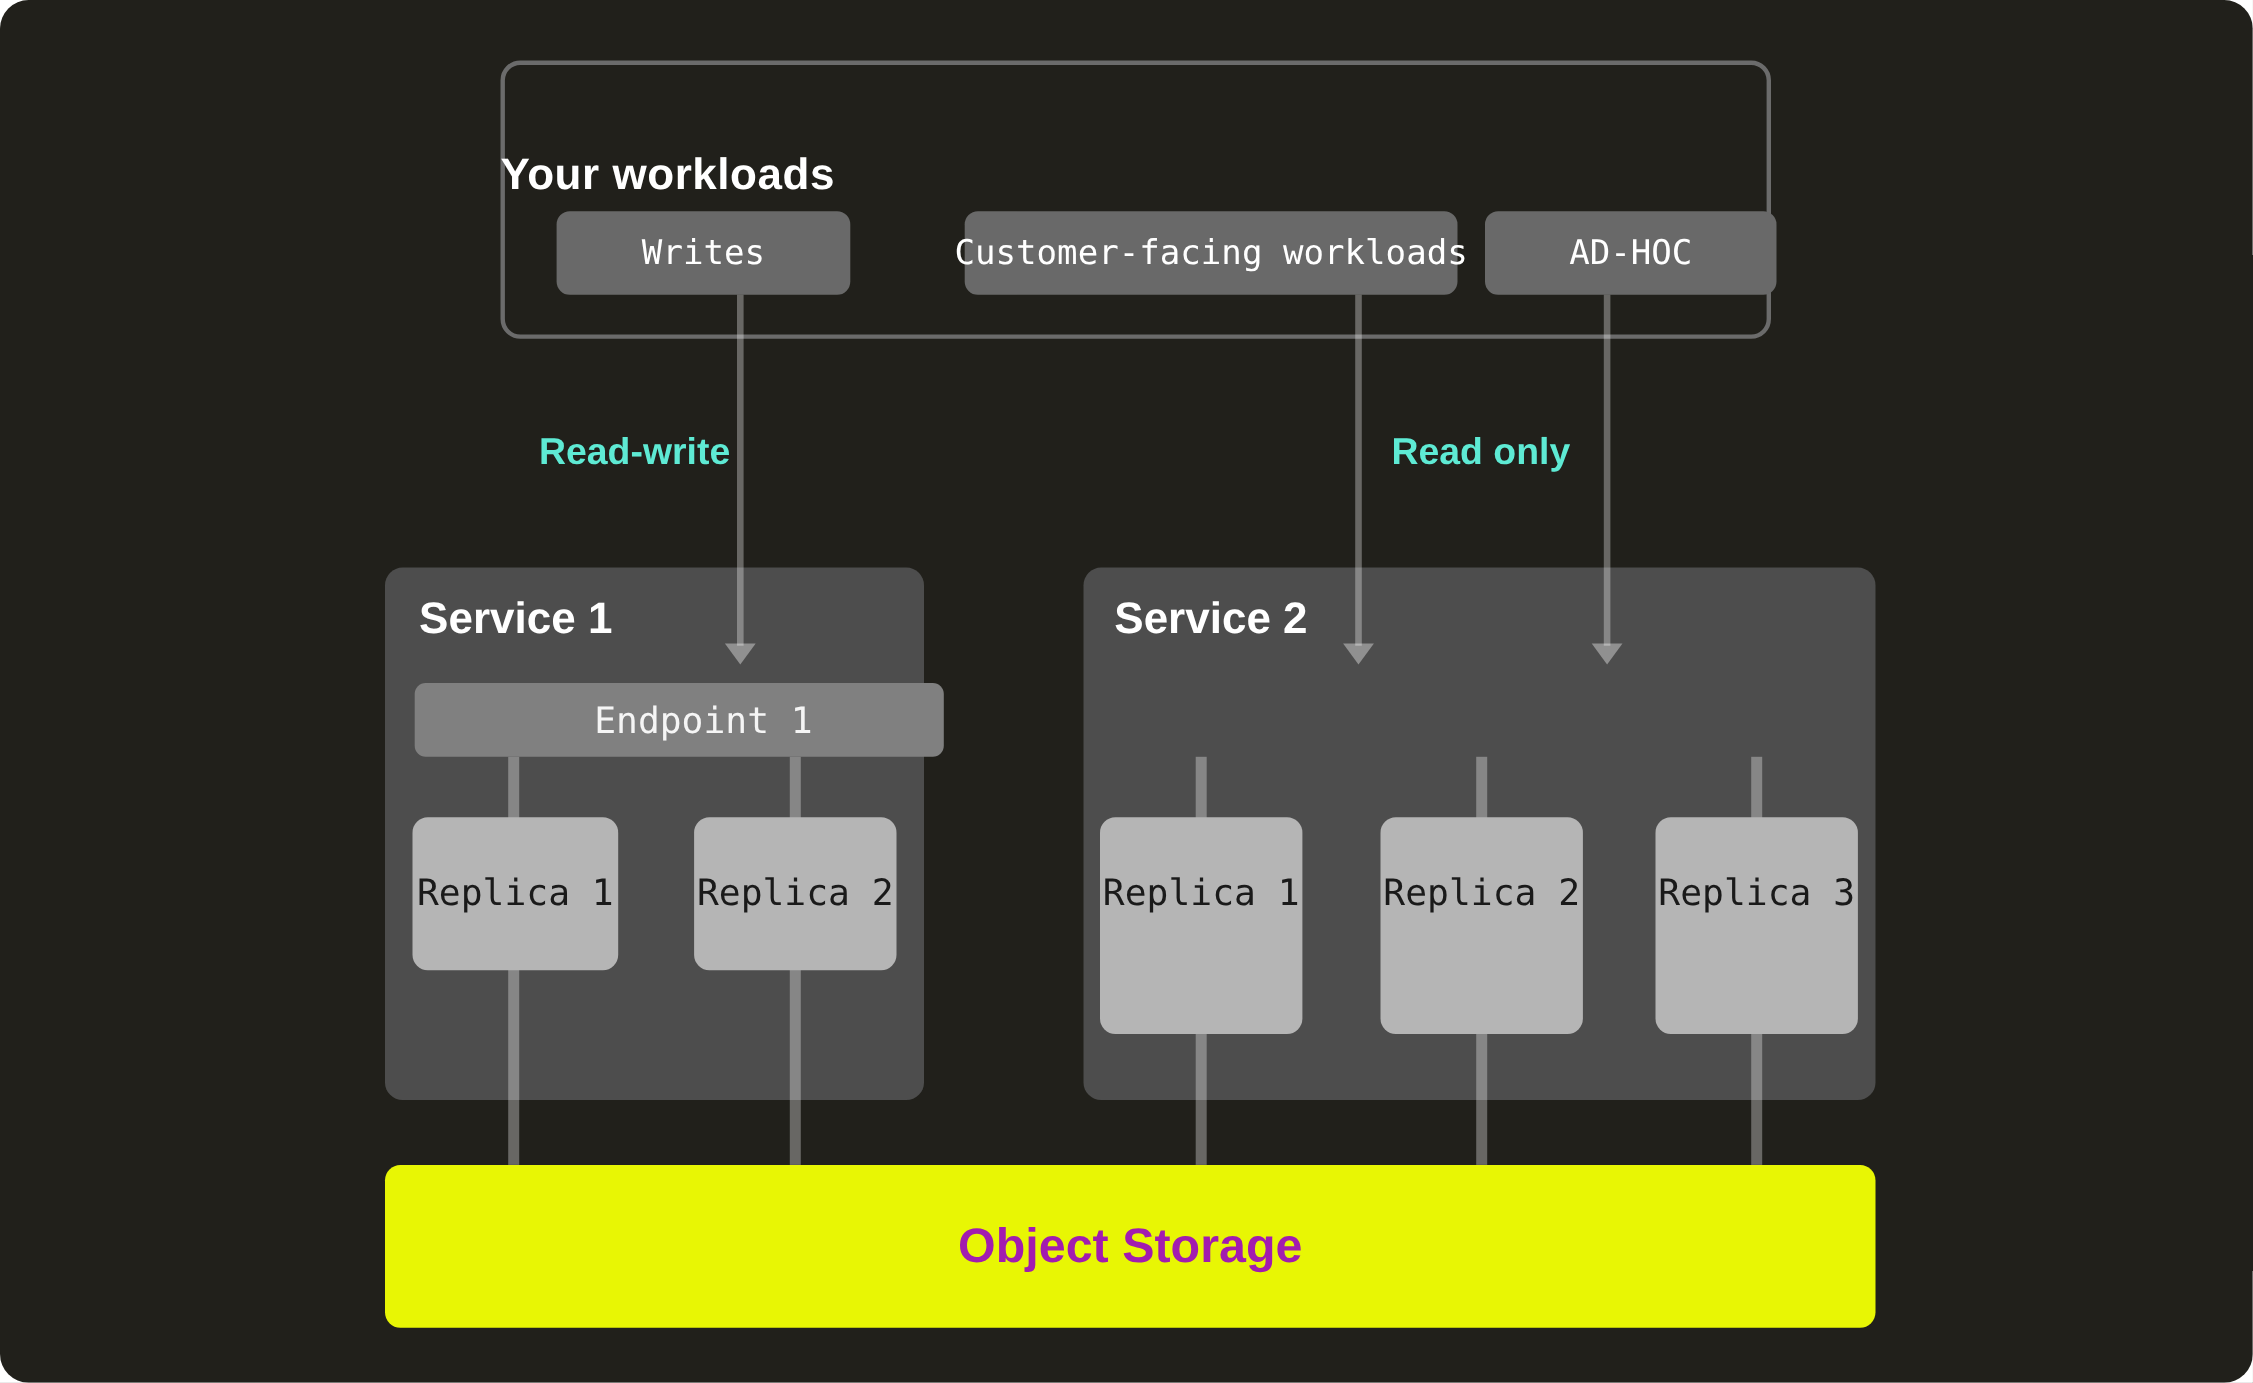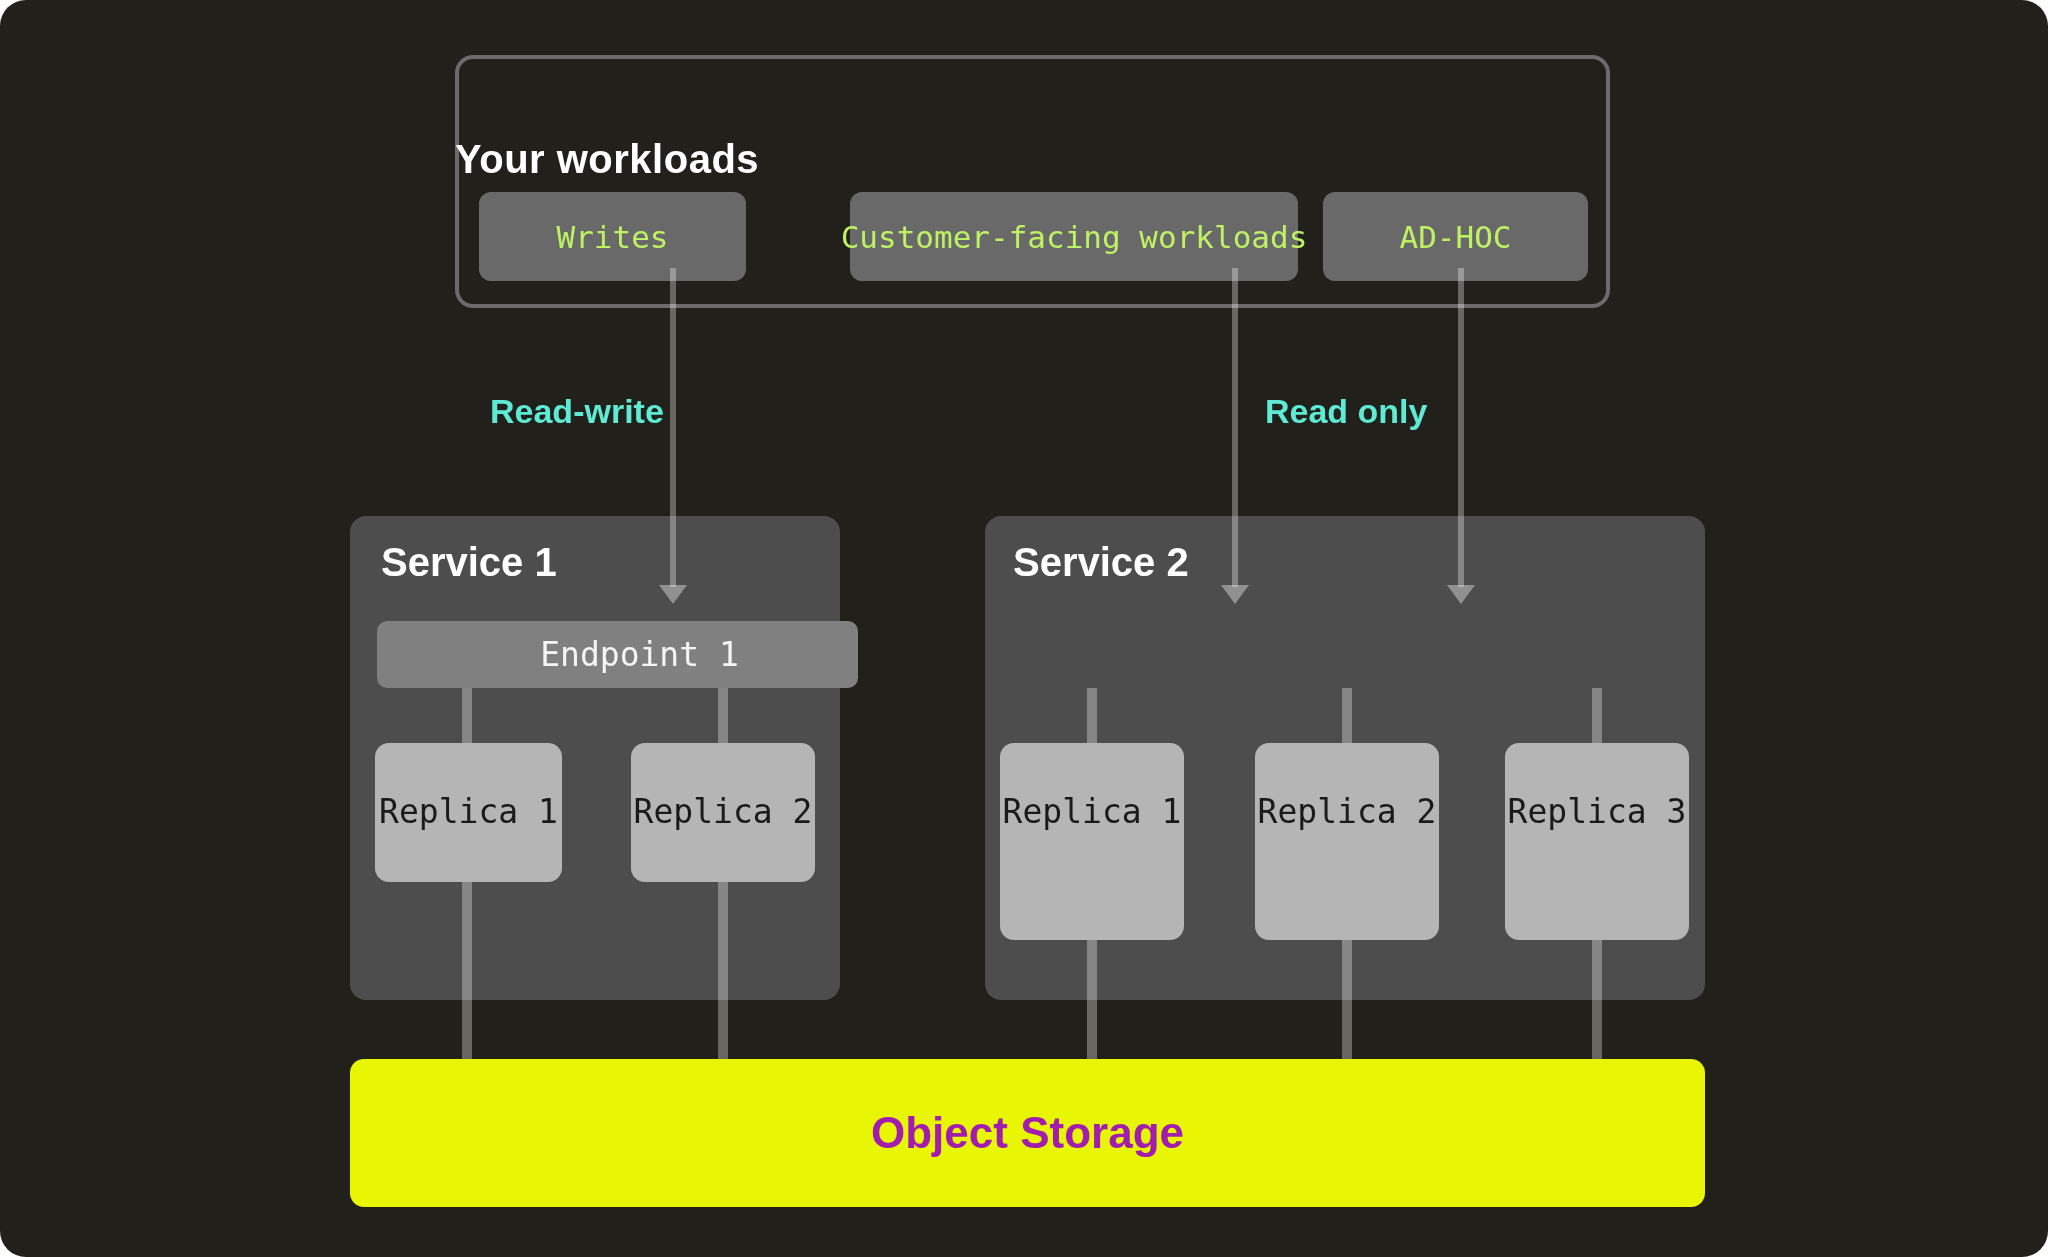--- a/index.html
+++ b/index.html
@@ -31,30 +31,31 @@
     width: 1155px;
     color: #FFFFFF;
     font-size: 40px;
     font-weight: bold;
     letter-spacing: 0.5px;
     margin-top: 41px;
   }
   .pill {
     position: absolute;
     top: 192px;
-    height: 89px;
+    height: 76px;
     background: #696969;
     border-radius: 12px;
     display: flex;
     align-items: center;
     justify-content: center;
-    color: #bef264;
+    color: #ffffff;
     font-family: "DejaVu Sans Mono", monospace;
     font-size: 31px;
     white-space: nowrap;
+    margin-left: 27px;
   }
   .pill-writes   { left: 479px;  width: 267px; }
   .pill-analytics{ left: 850px;  width: 448px; }
   .pill-adhoc    { left: 1323px; width: 265px; }
 
   
   .vline {
     position: absolute;
     background: rgba(255,255,255,0.32);
   }

